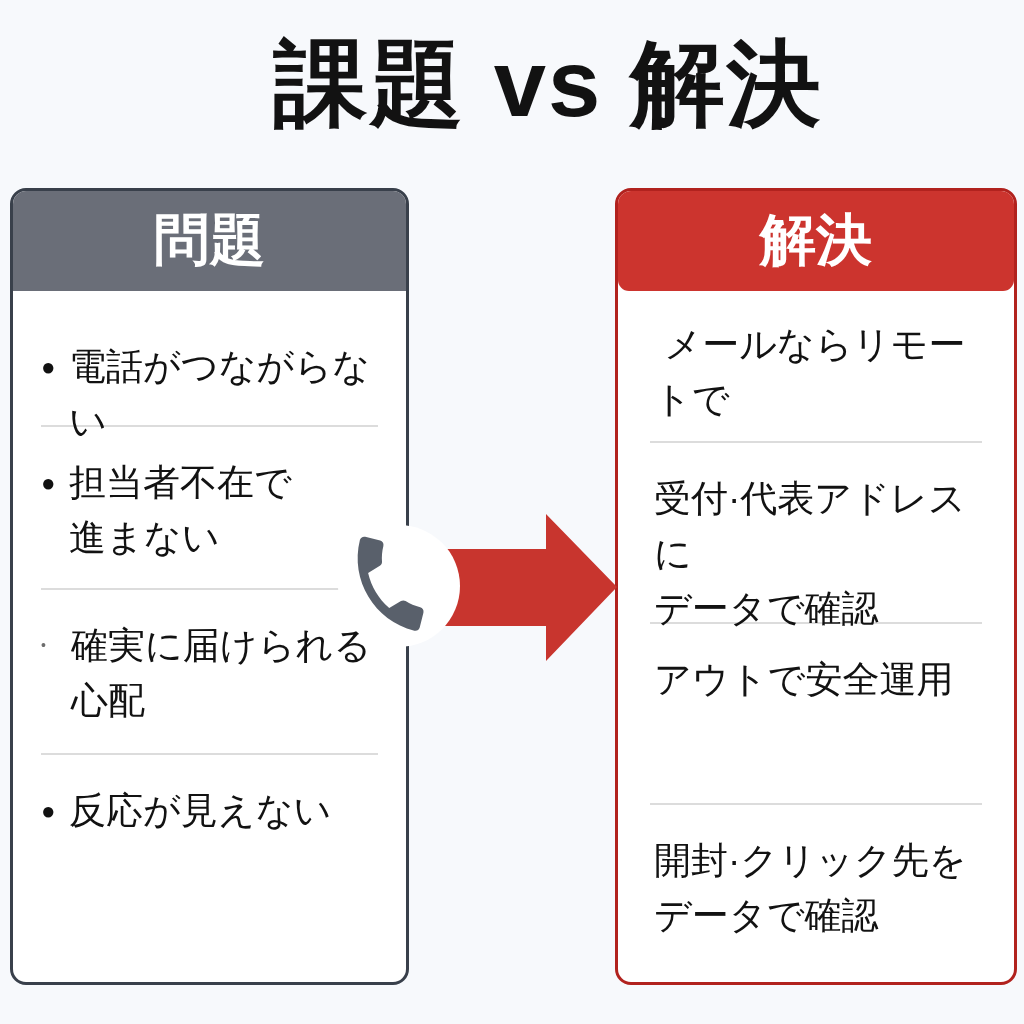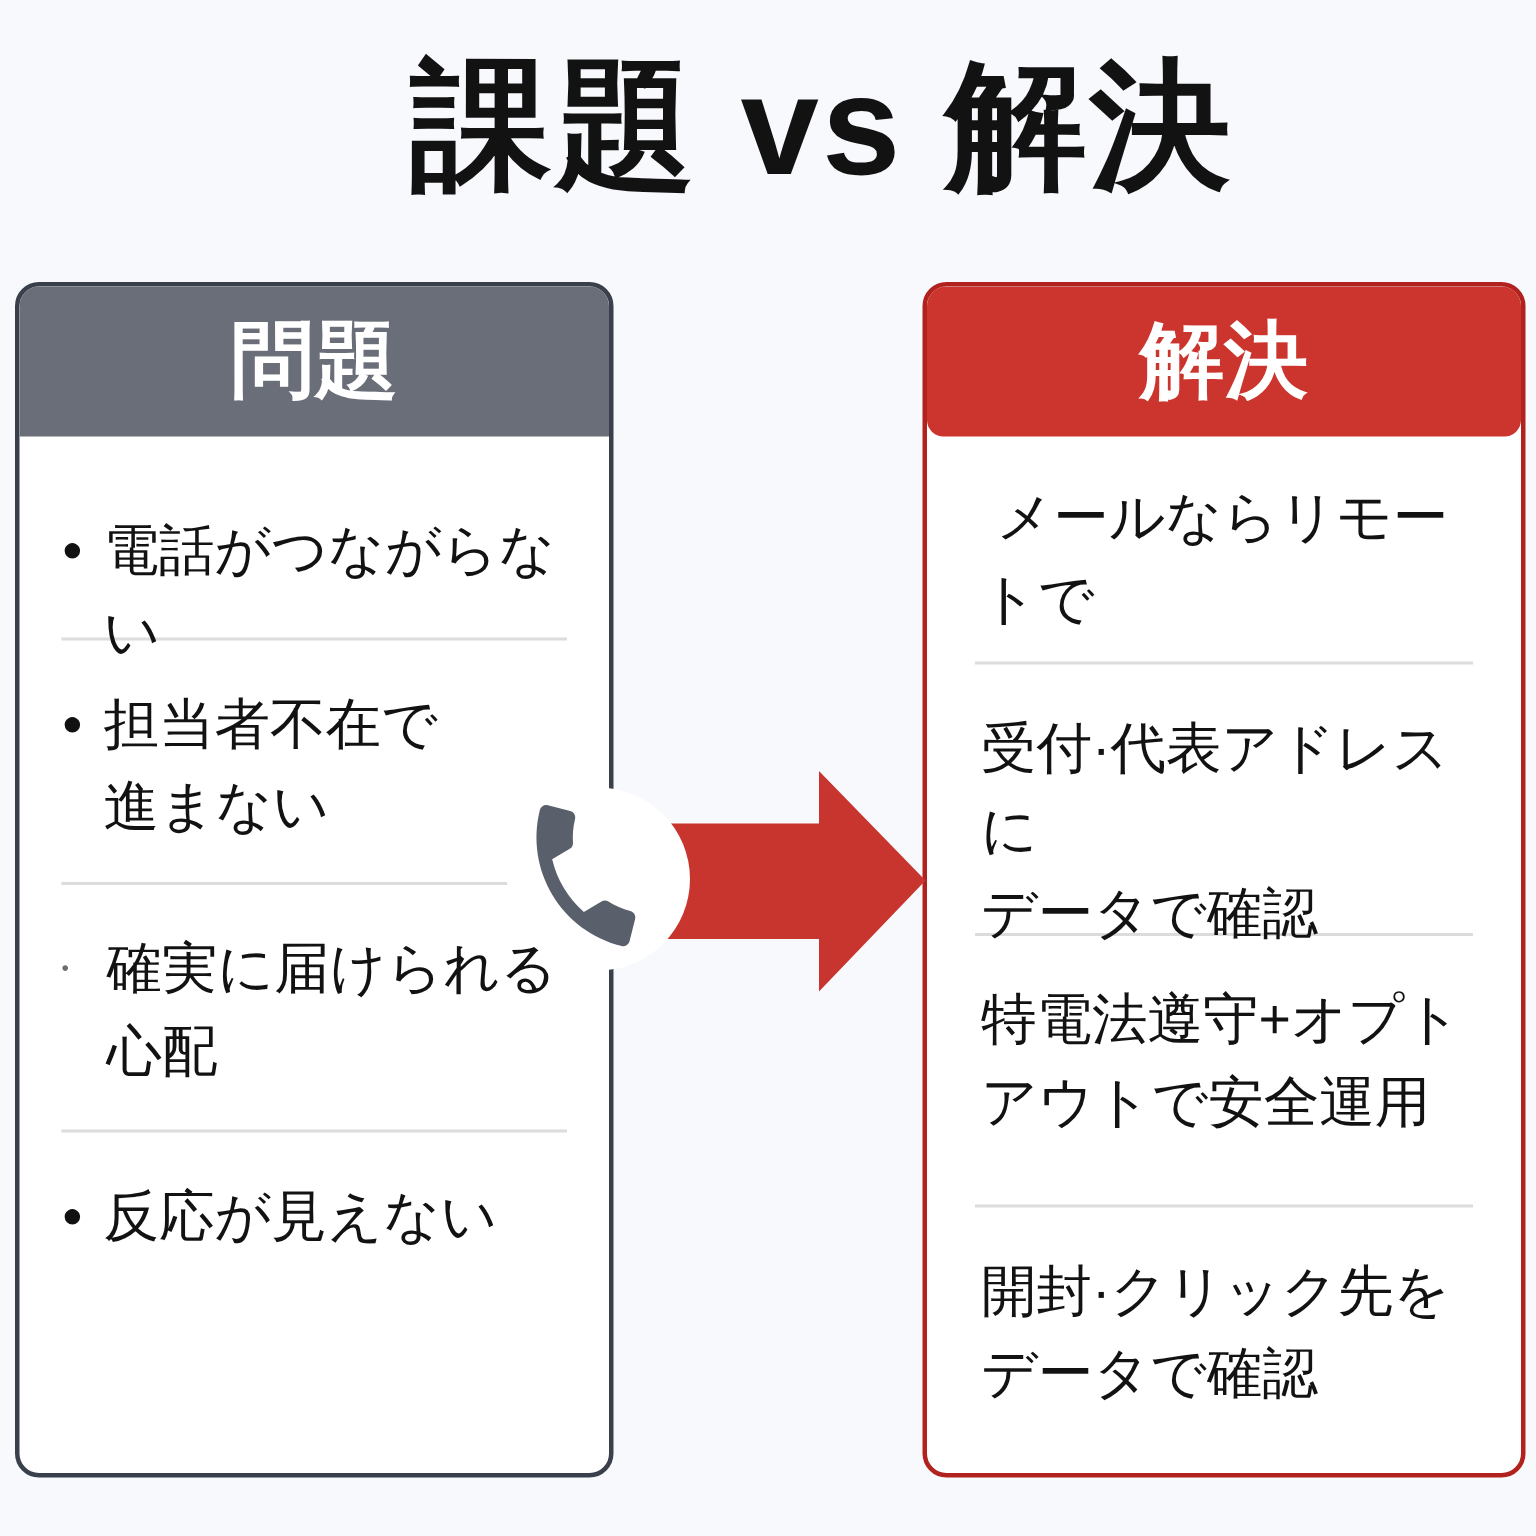--- a/index.html
+++ b/index.html
@@ -112,21 +112,20 @@
     <div class="divider"></div>
     <div class="item h-165">
       <div class="lines">
         <div>受付·代表アドレスに</div>
         <div>データで確認</div>
       </div>
     </div>
     <div class="divider"></div>
     <div class="item h-165">
       <div class="lines">
-        <div>特電法遵守+オプト</div>
         <div>アウトで安全運用</div>
       </div>
     </div>
     <div class="divider"></div>
     <div class="item">
       <div class="lines">
         <div>開封·クリック先を</div>
         <div>データで確認</div>
       </div>
     </div>

